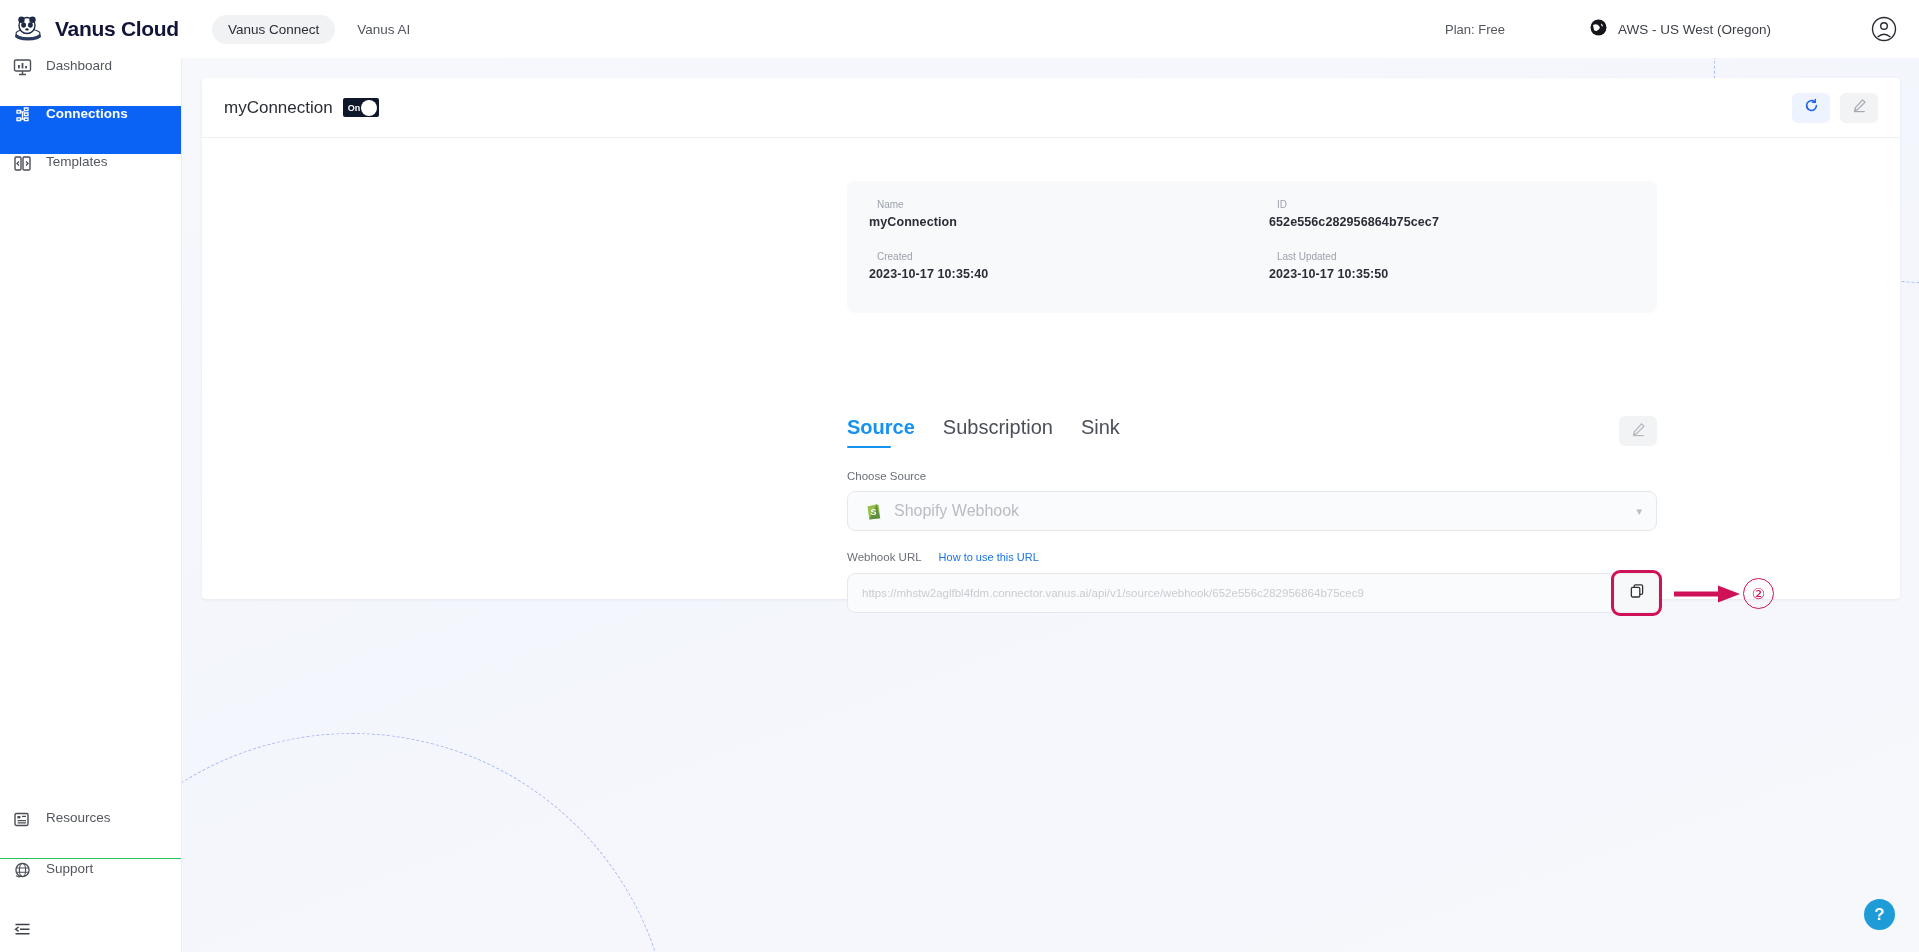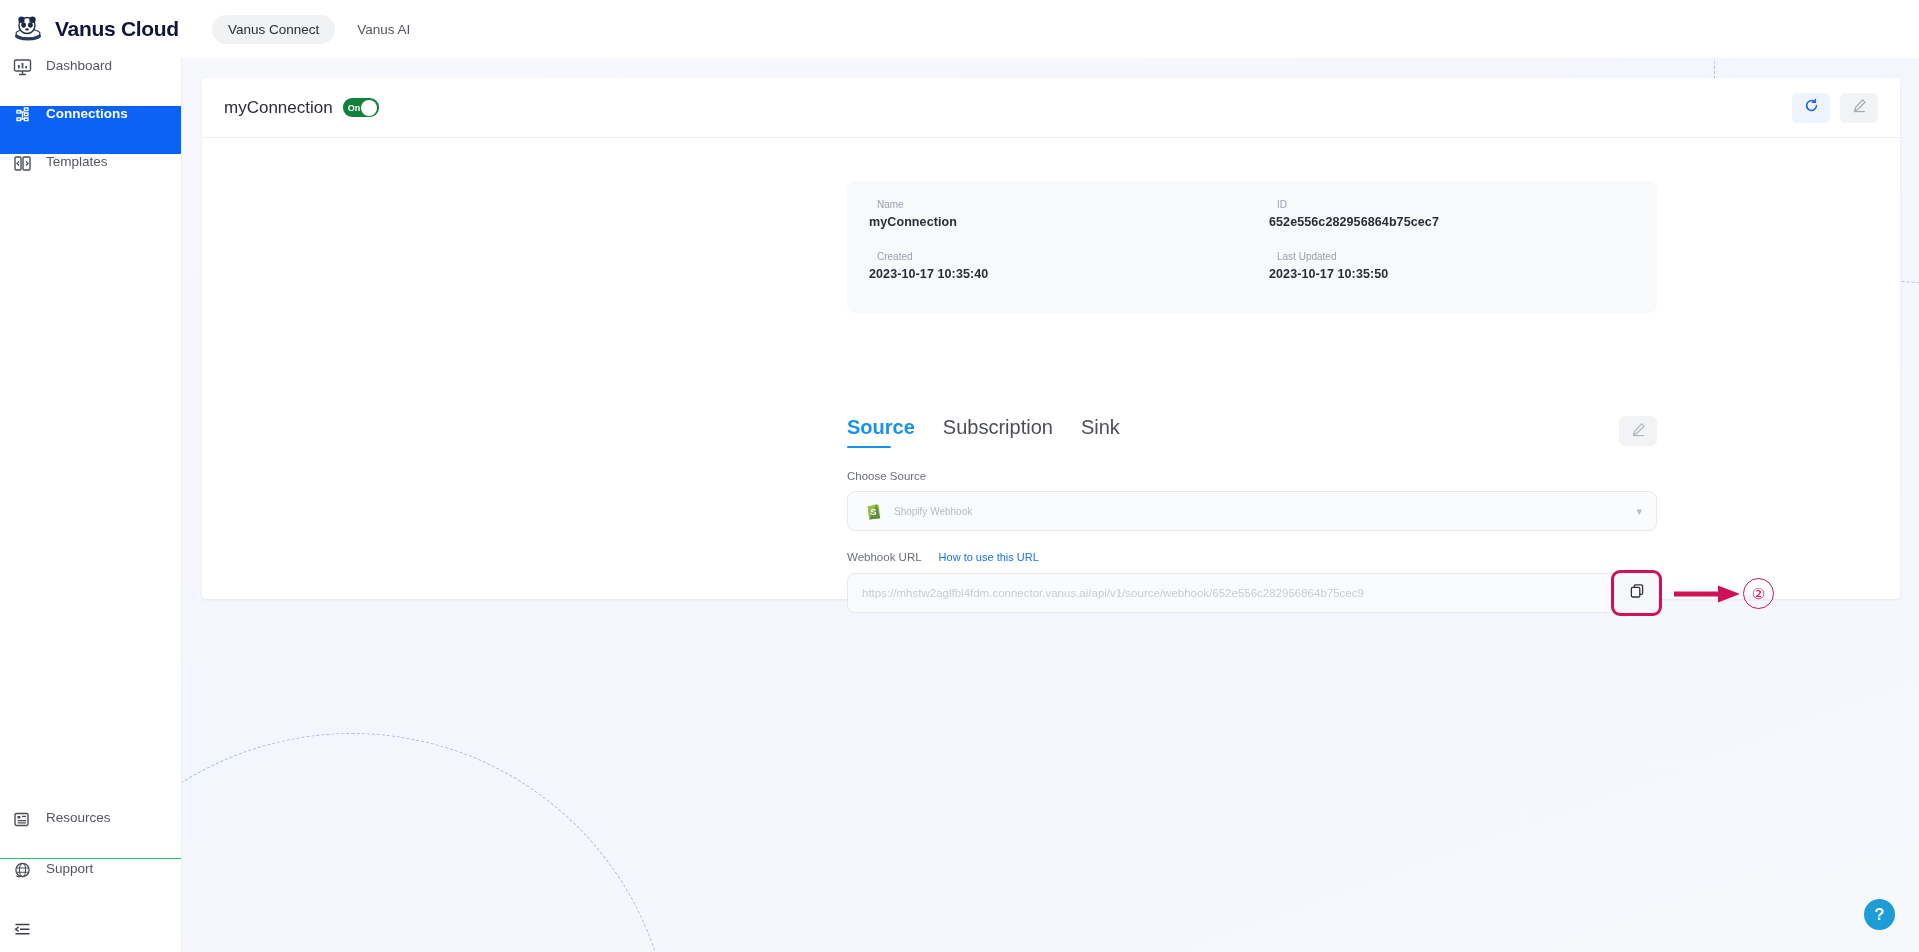--- a/index.html
+++ b/index.html
@@ -62,21 +62,21 @@
   .main-card {
     position: absolute; left: 20px; top: 20px; width: 1698px; height: 521px;
     background: #ffffff; border-radius: 4px; box-shadow: 0 1px 3px rgba(20,30,60,.07);
   }
   .card-head {
     height: 60px; display: flex; align-items: center; padding: 0 22px;
     border-bottom: 1px solid #eef0f3;
   }
   .conn-title { font-size: 17px; color: #2b2d36; font-weight: 500; }
   .toggle {
-    margin-left: 10px; width: 36px; height: 19px; border-radius: 9px; background: #15803d;
+    margin-left: 10px; width: 36px; height: 19px; border-radius: 2px; background: #0f172a;
     position: relative; cursor: pointer; display: inline-flex; align-items: center;
   }
   .toggle-text { font-size: 9px; color: #fff; font-weight: bold; margin-left: 5px; letter-spacing: .2px; }
   .toggle-knob { position: absolute; right: 1.5px; top: 1.5px; width: 16px; height: 16px; border-radius: 50%; background: #fff; }
   .head-actions { margin-left: auto; display: flex; gap: 10px; }
   .icon-btn {
     width: 38px; height: 30px; border-radius: 6px; display: flex;
     align-items: center; justify-content: center; cursor: pointer;
   }
   .icon-btn.blue { background: #eef4ff; }
@@ -98,21 +98,21 @@
 
   .field-label { font-size: 11.5px; color: #6b6f78; }
   .choose-label { position: absolute; left: 645px; top: 392px; }
 
   .select-box {
     position: absolute; left: 645px; top: 413px; width: 810px; height: 40px;
     border: 1px solid #e6e8ec; border-radius: 8px; background: #fafbfc;
     display: flex; align-items: center; padding: 0 14px; cursor: pointer;
   }
   .shopify-icon { width: 20px; height: 20px; margin-right: 12px; }
-  .select-value { font-size: 10px; color: #b9bcc3; }
+  .select-value { font-size: 16px; color: #b9bcc3; }
   .chev { margin-left: auto; color: #b9bcc3; font-size: 11px; }
 
   .url-label-row { position: absolute; left: 645px; top: 473px; display: flex; align-items: center; gap: 17px; }
   .url-link { font-size: 11px; color: #1a73e8; cursor: pointer; }
 
   .url-box {
     position: absolute; left: 645px; top: 495px; width: 810px; height: 40px;
     border: 1px solid #e6e8ec; border-radius: 8px; background: #fafbfc;
     display: flex; align-items: center; padding: 0 14px;
   }
@@ -159,20 +159,40 @@
         </svg>
       </span>
       <span class="brand-name">Vanus Cloud</span>
     </div>
 
     <div class="prodtabs">
       <div class="prodtab active">Vanus Connect</div>
       <div class="prodtab">Vanus AI</div>
     </div>
 
+    <div class="topright">
+      <span class="plan-text">Plan: Free</span>
+      <div class="region">
+        <span>
+          <svg width="17" height="17" viewBox="0 0 17 17">
+            <circle cx="8.5" cy="8.5" r="8" fill="#14161c"></circle>
+            <path d="M3 6 Q7 4 9 7 Q11 9 8 11 Q6 13 4 11" fill="#ffffff"></path>
+            <path d="M11.5 4.5 Q13.5 6 12.5 8 Q11.5 6.5 11 5.5 Z" fill="#ffffff"></path>
+          </svg>
+        </span>
+        <span class="region-label">AWS - US West (Oregon)</span>
+      </div>
+      <span class="avatar-btn">
+        <svg width="26" height="26" viewBox="0 0 26 26">
+          <circle cx="13" cy="13" r="11.5" fill="none" stroke="#2b2d36" stroke-width="1.4"></circle>
+          <circle cx="13" cy="10" r="3.3" fill="none" stroke="#2b2d36" stroke-width="1.4"></circle>
+          <path d="M6.6 21 Q13 15.4 19.4 21" fill="none" stroke="#2b2d36" stroke-width="1.4"></path>
+        </svg>
+      </span>
+    </div>
   </div>
 
   <div class="sidebar">
 
     <div class="nav-item">
       <span class="nav-icon">
         <svg width="19" height="19" viewBox="0 0 19 19">
           <rect x="1.5" y="2" width="16" height="11" rx="1.6" fill="none" stroke="#4b4e57" stroke-width="1.4"></rect>
           <rect x="5" y="7" width="1.8" height="3.4" fill="#4b4e57"></rect>
           <rect x="8.6" y="5" width="1.8" height="5.4" fill="#4b4e57"></rect>

